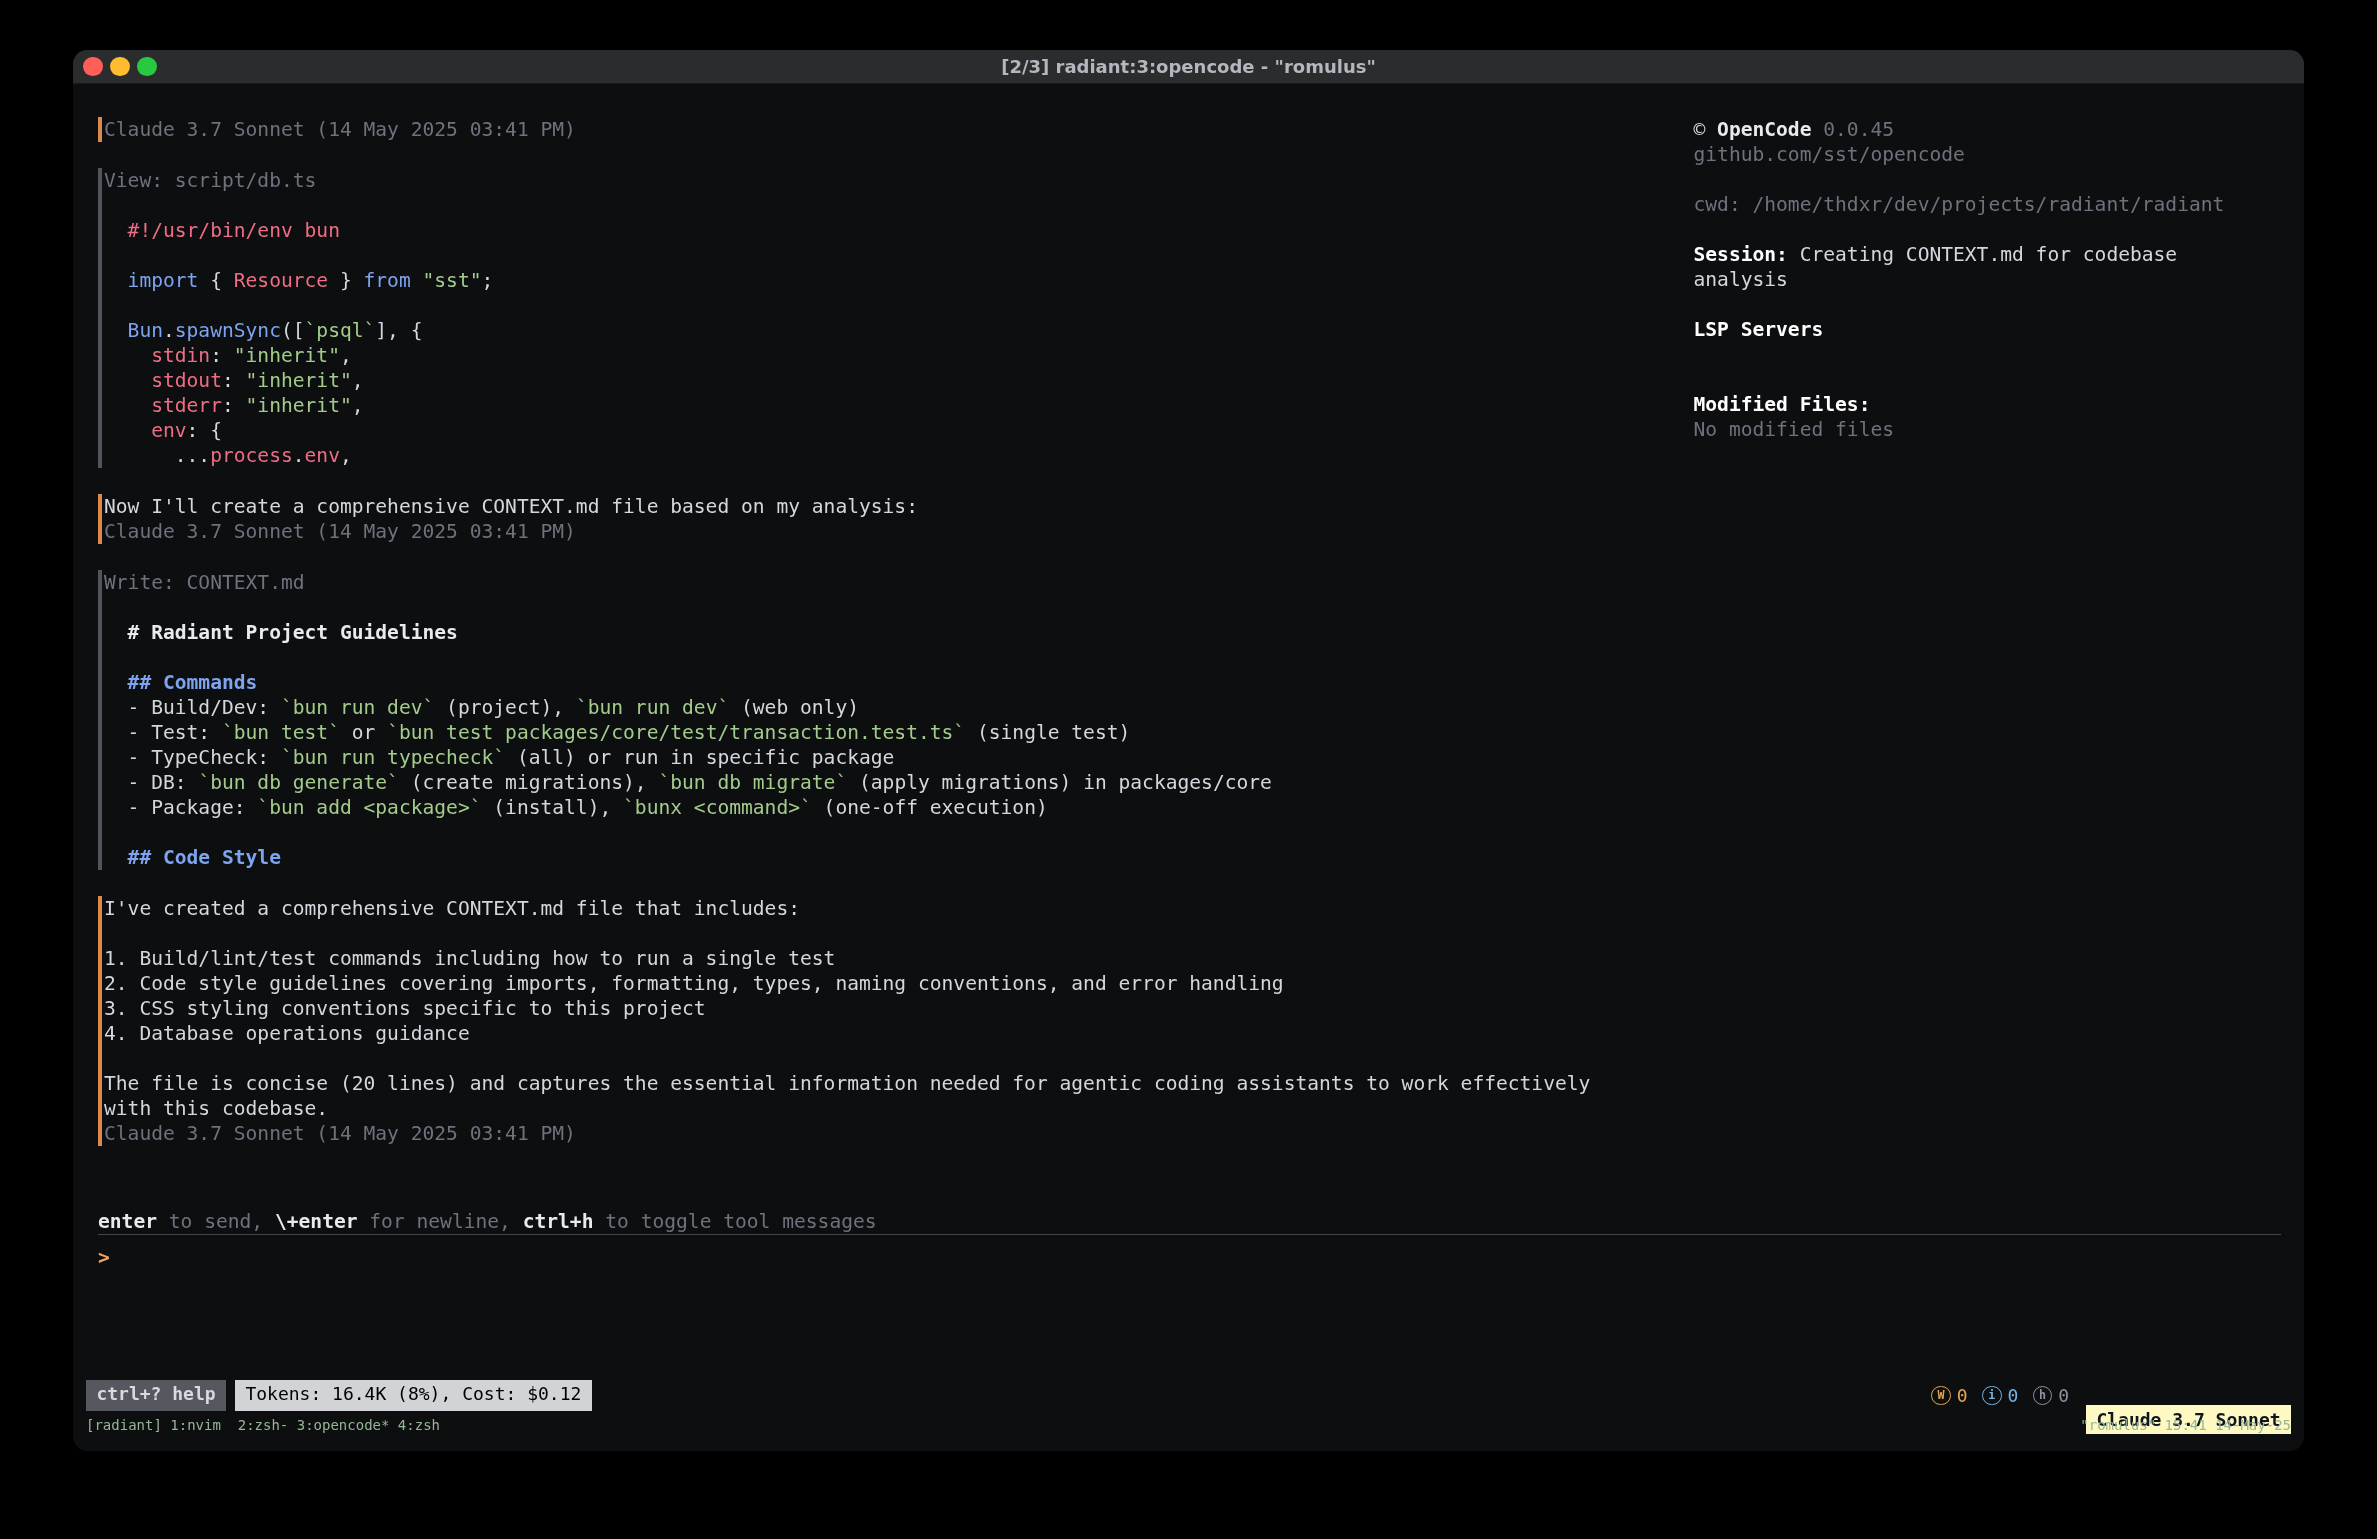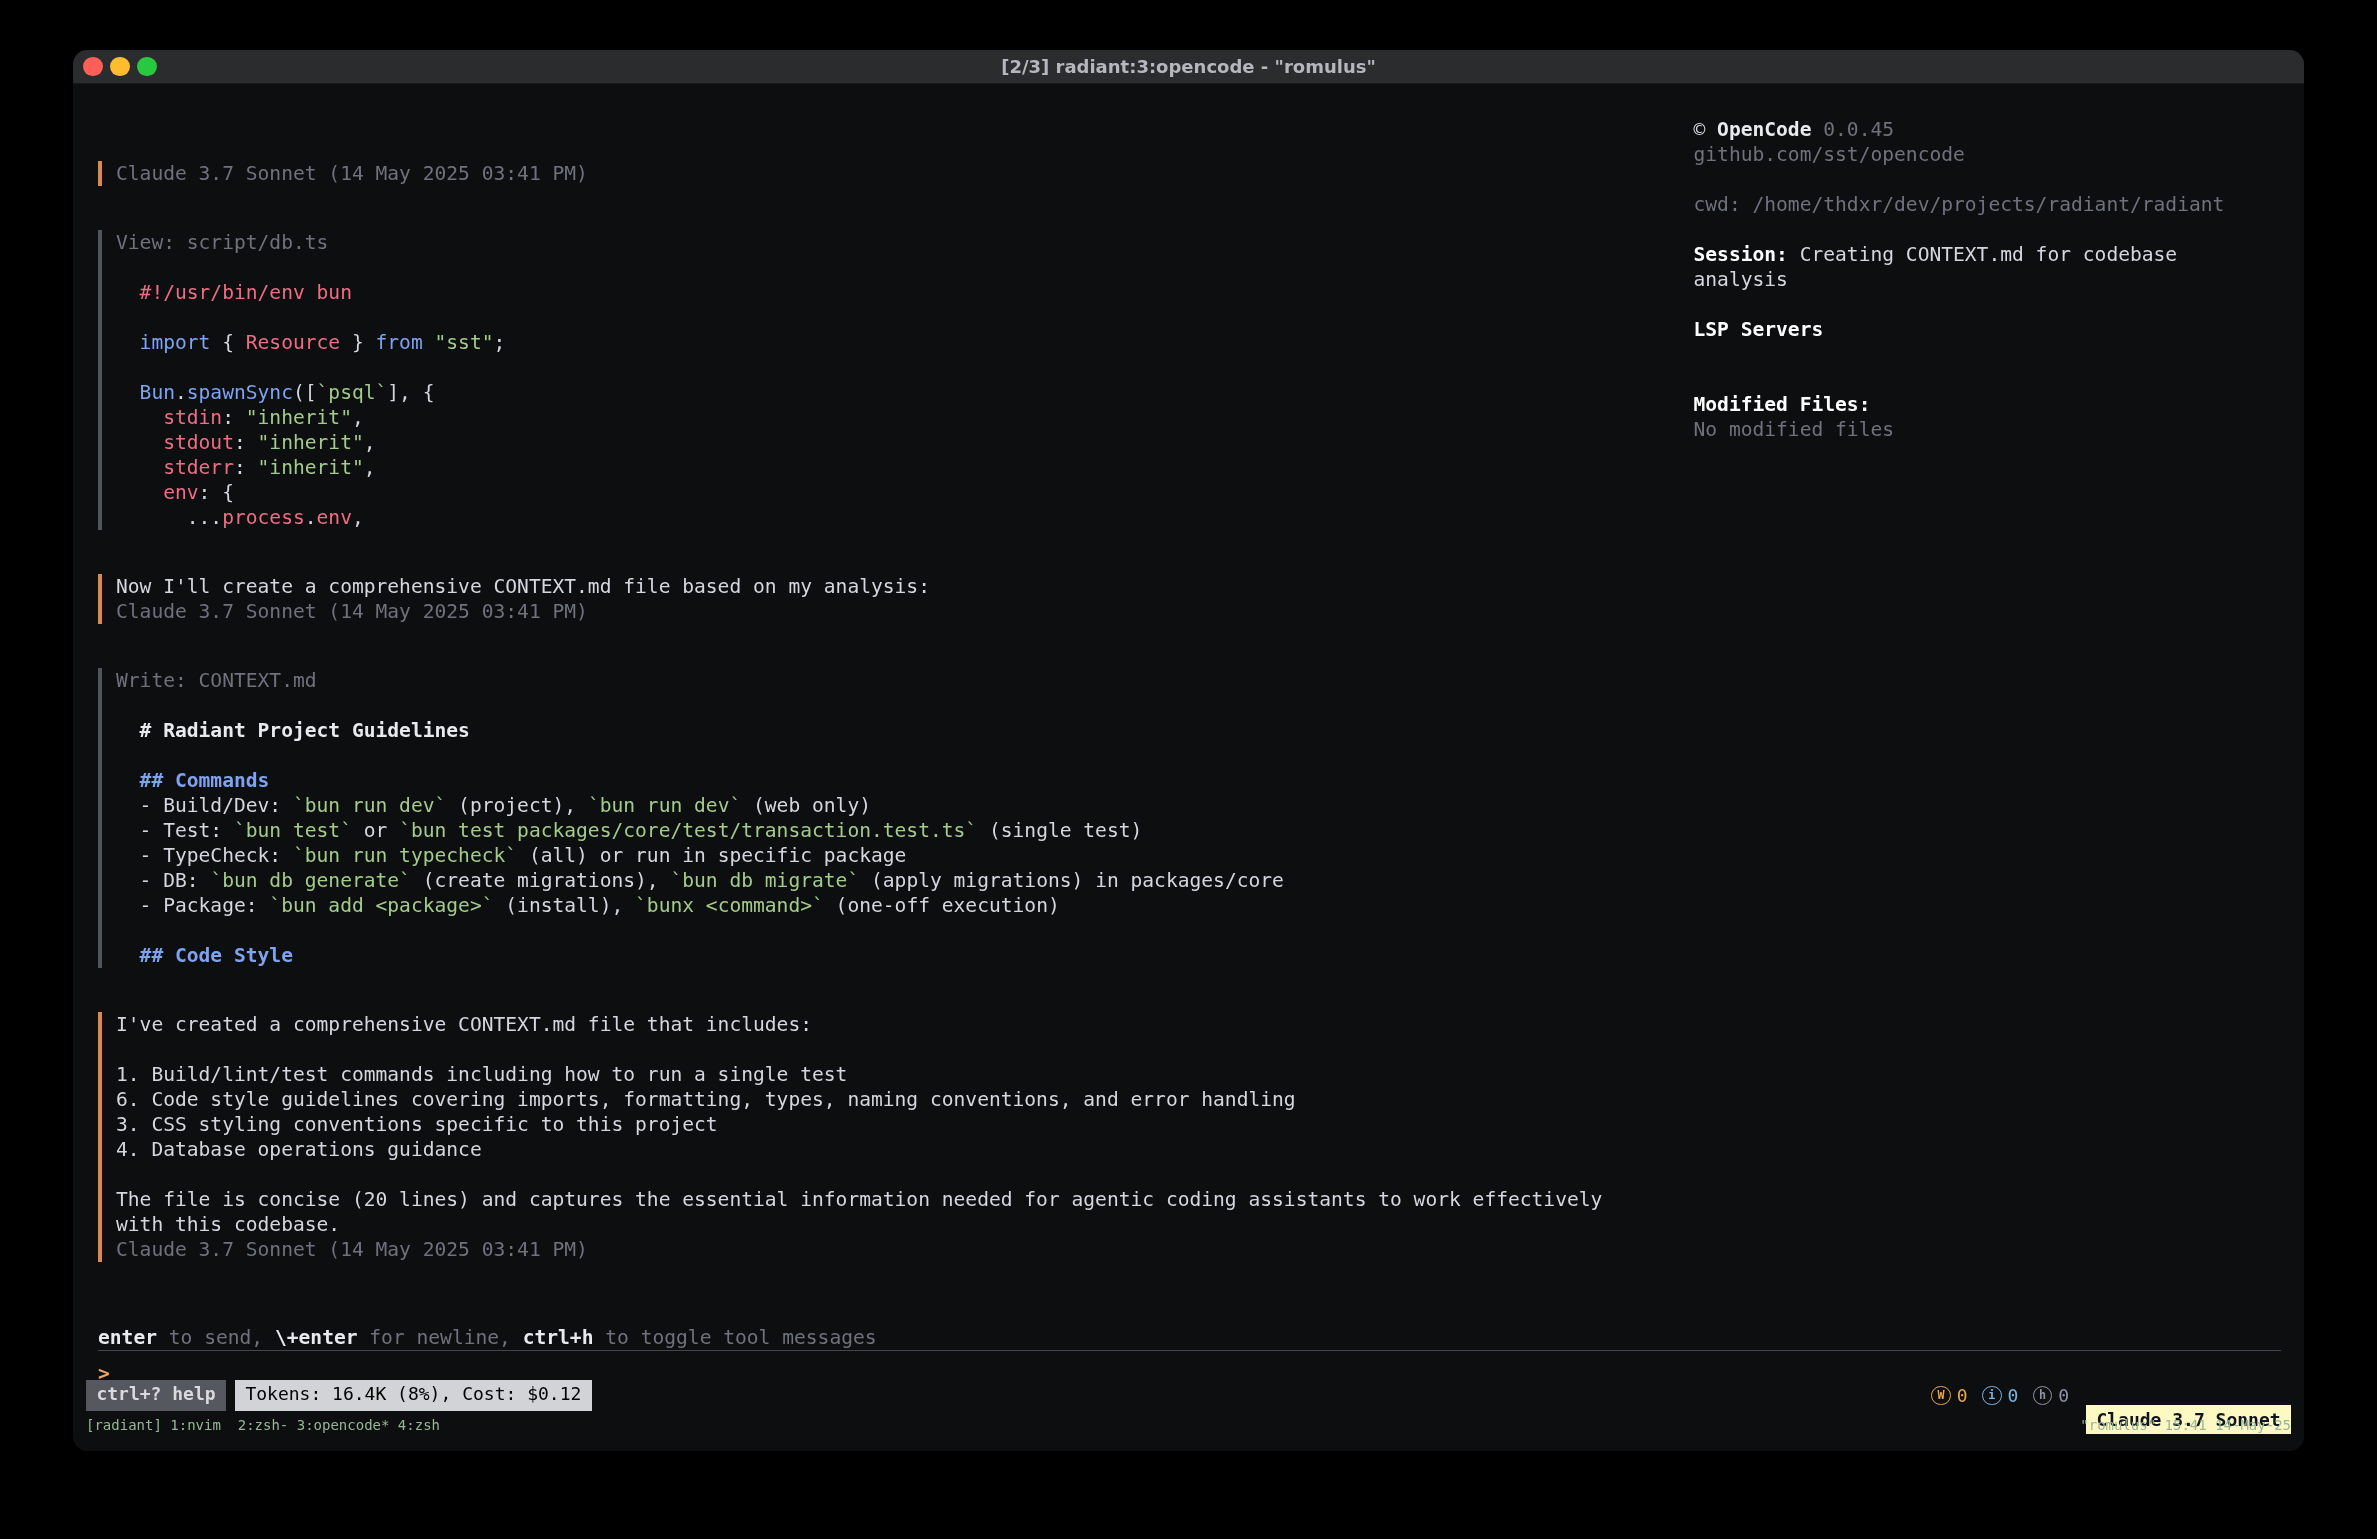--- a/index.html
+++ b/index.html
@@ -29,21 +29,21 @@
 
   
   .content {
     flex:1 1 auto; min-height:0; display:flex; flex-direction:column;
     padding:33px 23.5px 0 25px; font-size:19.6px; line-height:25px;
   }
   .cols { display:flex; align-items:flex-start; }
   .main { flex:1 1 auto; min-width:0; }
   .sidebar { flex:0 0 587px; }
 
-  .block { border-left:4.6px solid #50545c; padding-left:14px; margin-bottom:26px;margin-top:44px; }
+  .block { border-left:4.6px solid #50545c; padding-left:2px; margin-bottom:26px; }
   .block.border-orange { border-left-color:#db8a4a; }
   .line { white-space:pre; }
 
   .c-fg      { color:#d3d7de; }
   .c-fgb     { color:#e8eaee; font-weight:bold; }
   .c-muted   { color:#6d727d; }
   .c-red     { color:#ee6d85; }
   .c-blue    { color:#7ea3f0; }
   .c-blueb   { color:#7ea3f0; font-weight:bold; }
   .c-green   { color:#a3cc8a; }
@@ -133,21 +133,21 @@
             <div class="line"><span class="c-fg">  - TypeCheck: </span><span class="c-green">`bun run typecheck`</span><span class="c-fg"> (all) or run in specific package</span></div>
             <div class="line"><span class="c-fg">  - DB: </span><span class="c-green">`bun db generate`</span><span class="c-fg"> (create migrations), </span><span class="c-green">`bun db migrate`</span><span class="c-fg"> (apply migrations) in packages/core</span></div>
             <div class="line"><span class="c-fg">  - Package: </span><span class="c-green">`bun add &lt;package&gt;`</span><span class="c-fg"> (install), </span><span class="c-green">`bunx &lt;command&gt;`</span><span class="c-fg"> (one-off execution)</span></div>
             <div class="line">&nbsp;</div>
             <div class="line"><span class="c-blueb">  ## Code Style</span></div>
           </div>
           <div class="block border-orange">
             <div class="line"><span class="c-fg">I've created a comprehensive CONTEXT.md file that includes:</span></div>
             <div class="line">&nbsp;</div>
             <div class="line"><span class="c-fg">1. Build/lint/test commands including how to run a single test</span></div>
-            <div class="line"><span class="c-fg">6. Code style guidelines covering imports, formatting, types, naming conventions, and error handling</span></div>
+            <div class="line"><span class="c-fg">2. Code style guidelines covering imports, formatting, types, naming conventions, and error handling</span></div>
             <div class="line"><span class="c-fg">3. CSS styling conventions specific to this project</span></div>
             <div class="line"><span class="c-fg">4. Database operations guidance</span></div>
             <div class="line">&nbsp;</div>
             <div class="line"><span class="c-fg">The file is concise (20 lines) and captures the essential information needed for agentic coding assistants to work effectively</span></div>
             <div class="line"><span class="c-fg">with this codebase.</span></div>
             <div class="line"><span class="c-muted">Claude 3.7 Sonnet (14 May 2025 03:41 PM)</span></div>
           </div>
         </div>
       <div class="sidebar">
           <div class="line"><span class="c-fg">© </span><span class="c-fgb">OpenCode</span><span class="c-muted"> 0.0.45</span></div>

